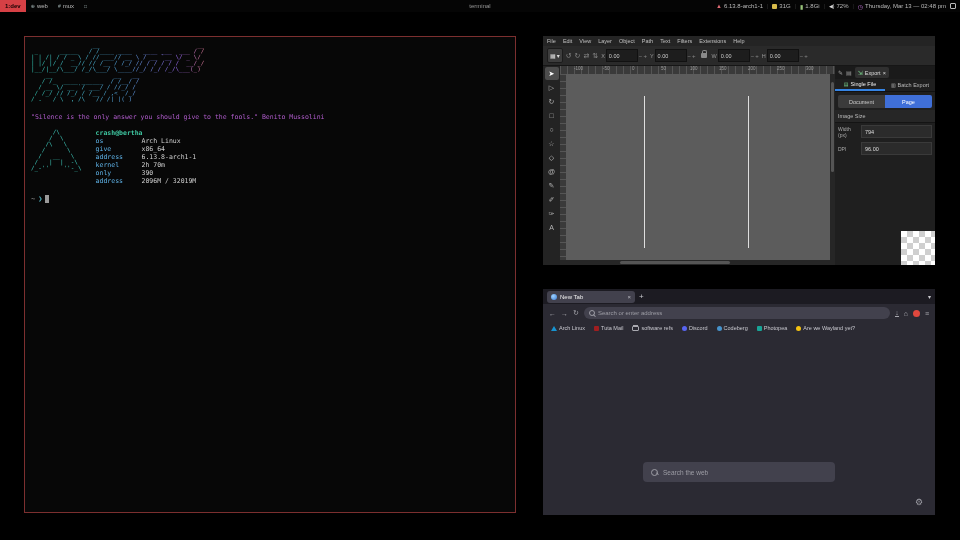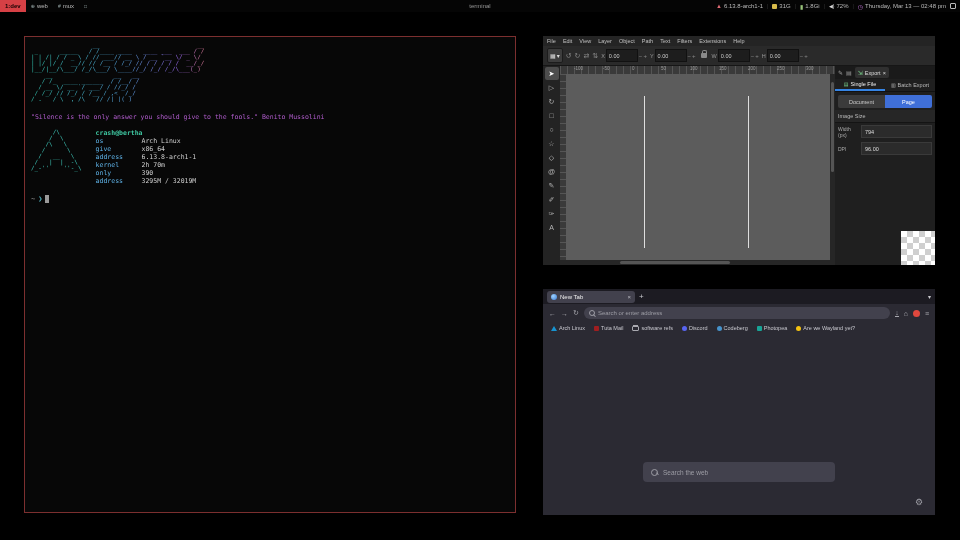--- a/index.html
+++ b/index.html
@@ -225,21 +225,21 @@
         <div class="frow">
           <span class="flabel">kernel</span>
           <span class="fval">2h 70m</span>
         </div>
         <div class="frow">
           <span class="flabel">only</span>
           <span class="fval">390</span>
         </div>
         <div class="frow">
           <span class="flabel">address</span>
-          <span class="fval">3295M / 32019M</span>
+          <span class="fval">2096M / 32019M</span>
         </div>
       </div>
     </div>
     <div id="promptline">
       <span class="tilde">~</span>
       <span class="chev">❯</span>
       <span id="cursor"></span>
     </div>
   </div>
 

